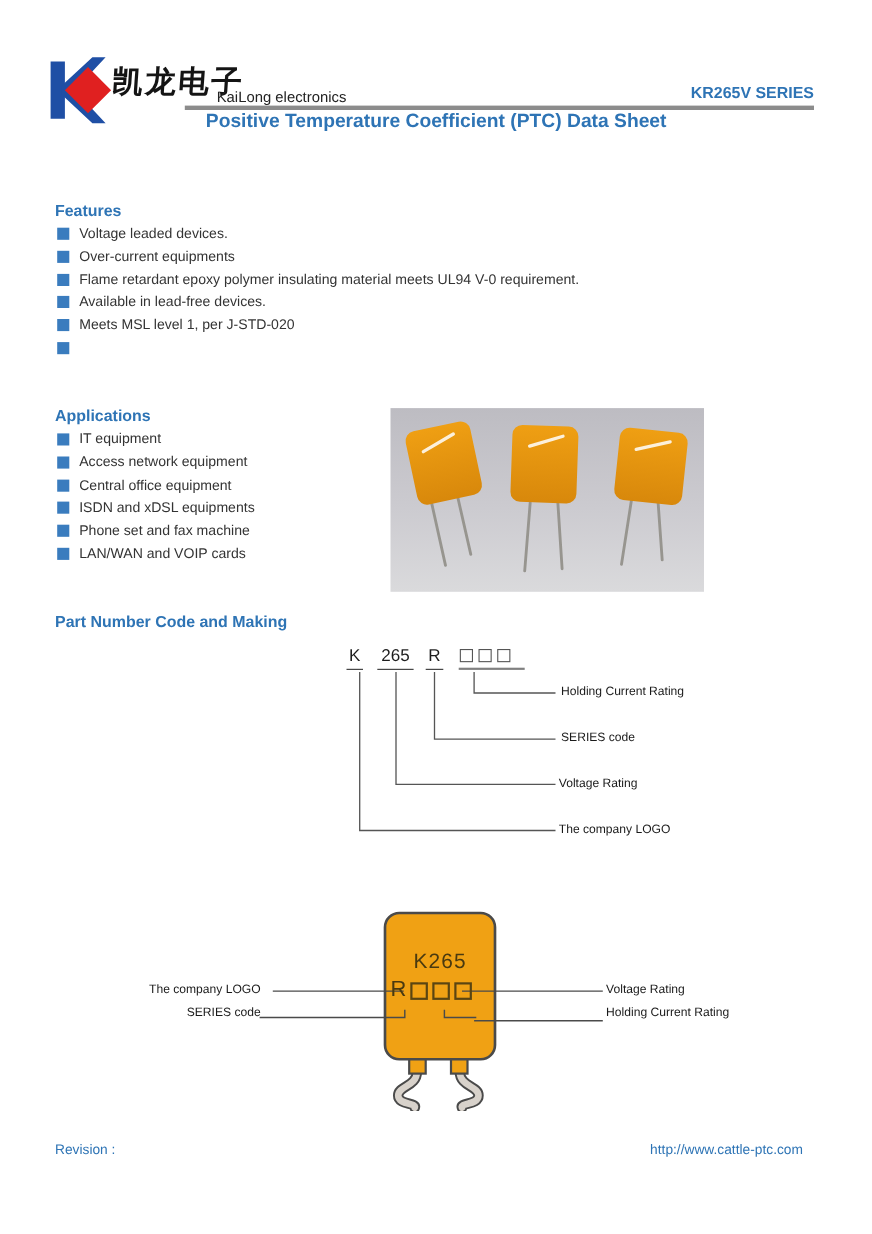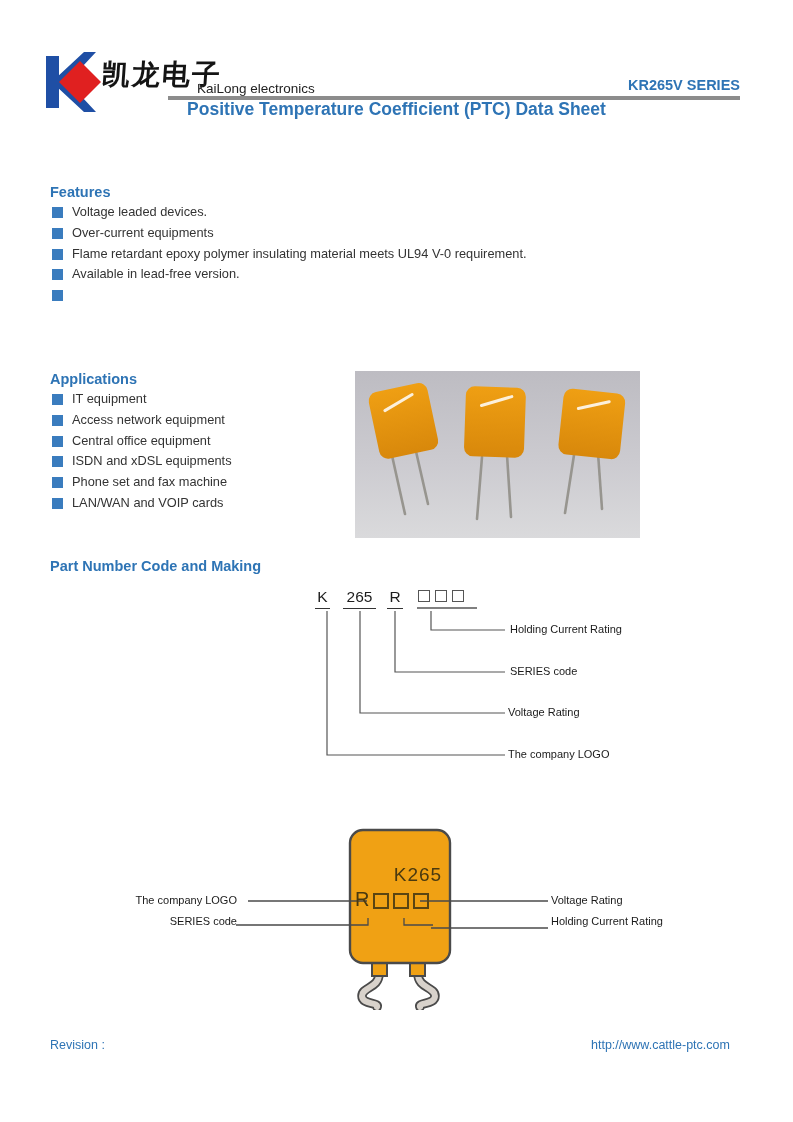--- a/index.html
+++ b/index.html
@@ -37,21 +37,21 @@
   
   .code-part { font-size:15.5px; color:#1d1d1d; text-align:center;
     border-bottom:1.5px solid #333; padding:0 1px 2px 1px; }
   .digit-boxes { left:418px; top:590px; display:flex; gap:5px; }
   .digit-box { width:12px; height:12px; border:1.7px solid #555; background:#fff; }
   .digit-underline { left:417px; top:607px; width:60px; height:1.6px; background:#808080; }
   .code-label { font-size:11px; color:#1a1a1a; white-space:nowrap; }
 
   
   .marking1 { left:350px; top:864px; width:100px; text-align:center;
-    font-size:19px; font-weight:500; color:#4a3a10; letter-spacing:1px;margin-left:18px; }
+    font-size:19px; font-weight:500; color:#4a3a10; letter-spacing:1px; }
   .marking2 { left:355px; top:888px; display:flex; align-items:center; }
   .marking2 .r { font-size:20px; font-weight:500; color:#4a3a10; }
   .mark-box { width:16px; height:16px; border:2px solid #5a4512; margin-left:4px; margin-top:2px; }
   .diag-label { font-size:11px; color:#1a1a1a; white-space:nowrap; }
   .diag-label.right-align { width:107px; text-align:right; }
 
   
   .footer-text { font-size:12.5px; color:#2E74B5; }
   .footer-url { text-decoration:none; color:#2E74B5; }
 </style>
@@ -80,21 +80,25 @@
     <div class="bullet-row">
       <span class="bullet-sq"></span>
       <span class="bullet-text">Over-current equipments</span>
     </div>
     <div class="bullet-row">
       <span class="bullet-sq"></span>
       <span class="bullet-text">Flame retardant epoxy polymer insulating material meets UL94 V-0 requirement.</span>
     </div>
     <div class="bullet-row">
       <span class="bullet-sq"></span>
-      <span class="bullet-text">Available in lead-free version.</span>
+      <span class="bullet-text">Available in lead-free devices.</span>
+    </div>
+    <div class="bullet-row">
+      <span class="bullet-sq"></span>
+      <span class="bullet-text">Meets MSL level 1, per J-STD-020</span>
     </div>
     <div class="bullet-row">
       <span class="bullet-sq"></span>
     </div>
   </div>
 
   <div class="abs section-heading" style="left:50px; top:371px;">Applications</div>
   <div class="abs bullet-list" style="top:391px;">
     <div class="bullet-row">
       <span class="bullet-sq"></span>

